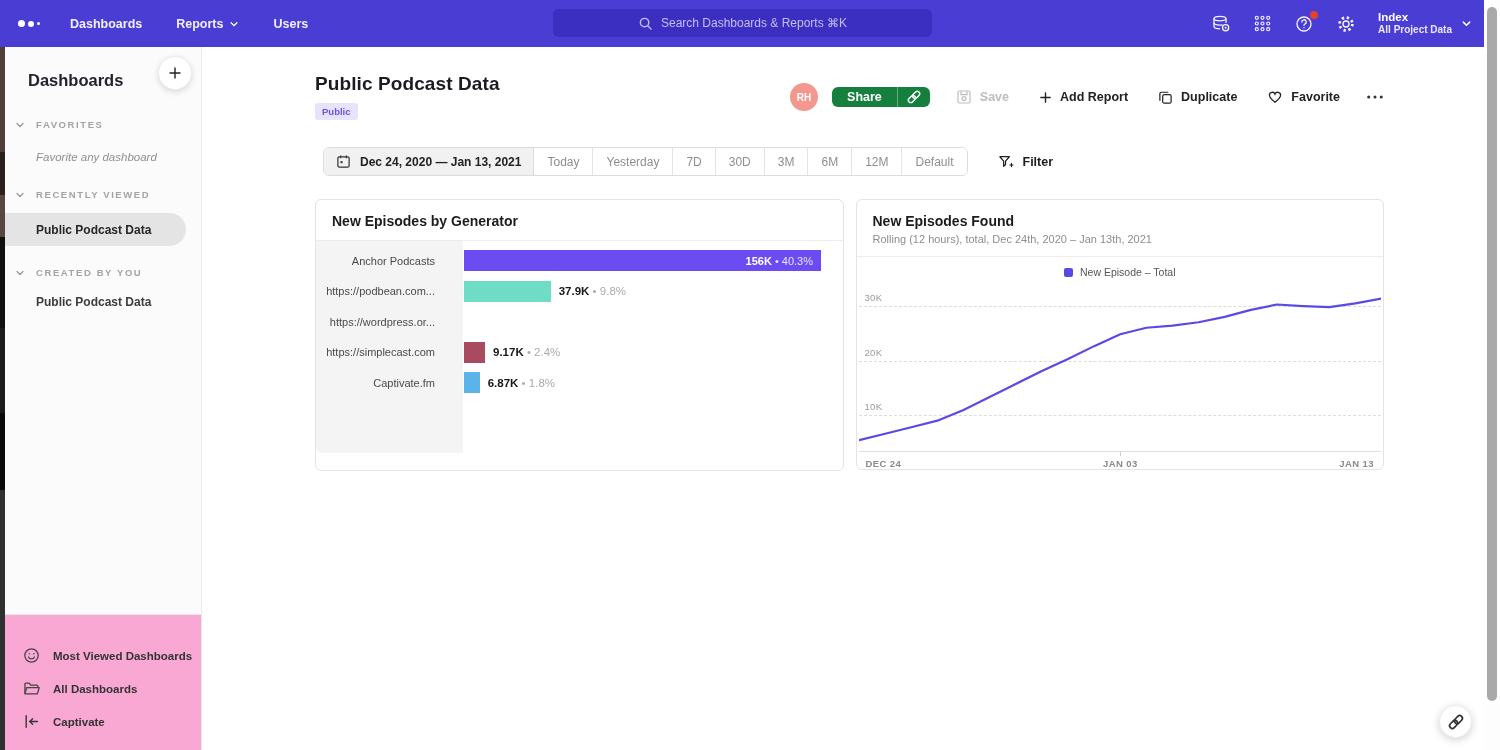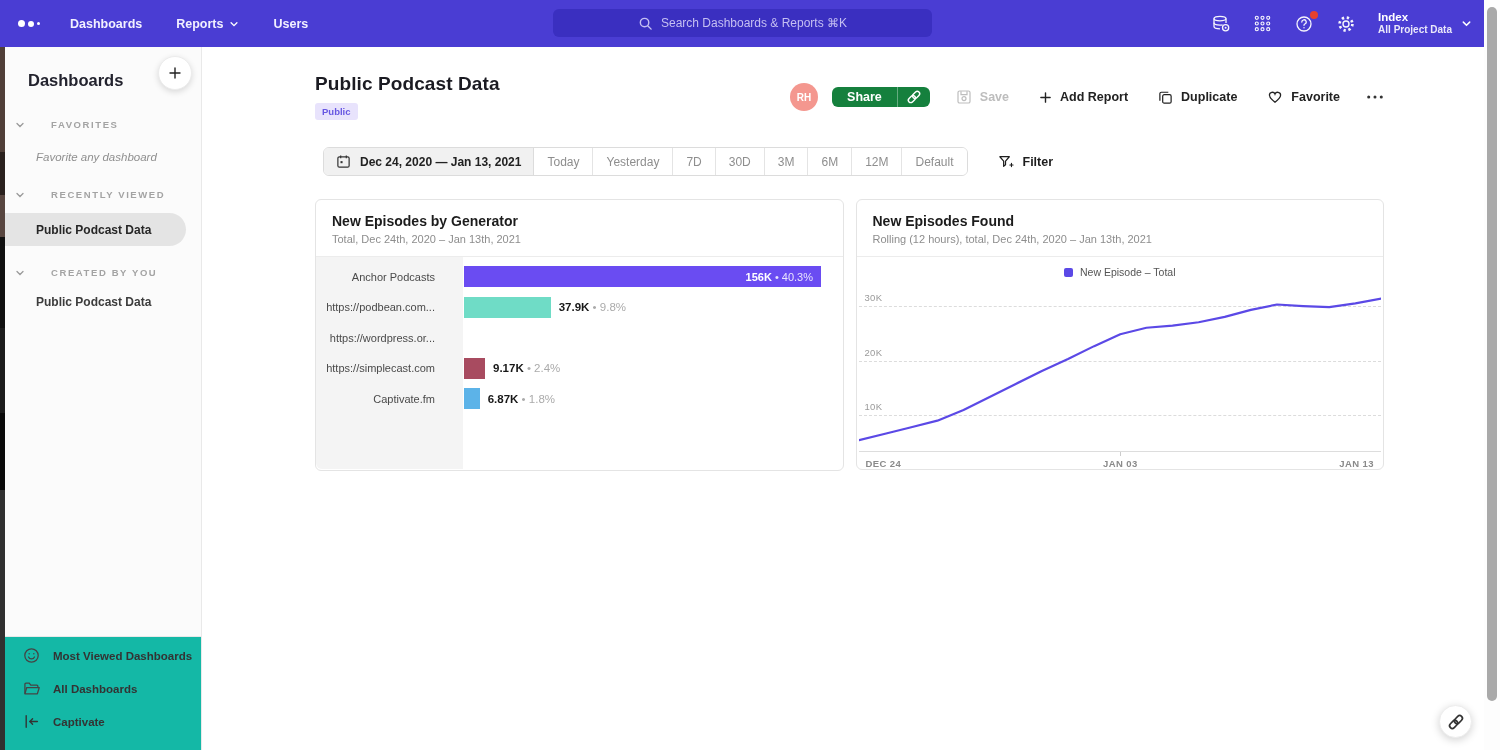--- a/index.html
+++ b/index.html
@@ -32,25 +32,25 @@
     background:linear-gradient(#503f38 0%,#503f38 15%,#2a211e 15%,#2a211e 21%,#584640 21%,#584640 27%,#101010 27%,#101010 40%,#1c1c1c 40%,#1c1c1c 52%,#0a0a0a 52%,#0a0a0a 63%,#303030 63%,#303030 100%); }
 
   
   .sidebar { position:absolute; left:5px; top:47px; width:197px; height:703px; background:#fbfbfb; border-right:1px solid #e9e9e9; }
   .sb-title-row { position:relative; padding:24px 0 0 23px; height:62px; }
   .sb-title { font-size:16.5px; font-weight:700; color:#23232e; }
   .sb-add { position:absolute; top:9px; right:9px; width:34px; height:34px; border-radius:50%; background:#fff; border:1px solid #ececec;
     box-shadow:0 2px 6px rgba(0,0,0,.14); display:flex; align-items:center; justify-content:center; cursor:pointer; }
   .sb-sections { padding-top:10px; }
   .sb-section { margin-bottom:21px; }
-  .sb-sec-head { display:flex; align-items:center; gap:26px; padding-left:10px; font-size:9.5px; font-weight:700; letter-spacing:1.6px; color:#a3a3a3; cursor:pointer; }
+  .sb-sec-head { display:flex; align-items:center; gap:11px; padding-left:10px; font-size:9.5px; font-weight:700; letter-spacing:1.6px; color:#a3a3a3; cursor:pointer; }
   .sb-item { margin-top:13px; font-size:12px; font-weight:600; color:#3c3c3c; padding-left:31px; height:22px; display:flex; align-items:center; cursor:pointer; }
   .sb-item.empty { font-style:italic; font-weight:400; color:#8f8f8f; font-size:11.5px;margin-top:16px; }
   .sb-item.active { background:#e4e4e4; border-radius:0 17px 17px 0; width:181px; height:33px; font-weight:700; color:#262626; }
-  .sb-footer { position:absolute; left:0; right:0; bottom:0; border-top:1px solid #e8e8e8; padding:2px 0 12px; background:#14b8a6; }
+  .sb-footer { position:absolute; left:0; right:0; bottom:0; border-top:1px solid #e8e8e8; padding:24px 0 12px; background:#f9a8d4; }
   .sb-foot-item { display:flex; align-items:center; gap:13px; padding:8px 0 8px 18px; font-size:11.5px; font-weight:700; color:#333; cursor:pointer; }
 
   
   .main { position:absolute; left:203px; top:47px; width:1281px; height:703px; background:#fff; }
   .page { padding:26px 0 0 112px; width:1181px; }
   .header-row { display:flex; justify-content:space-between; align-items:flex-start; width:1069px; }
   .page-title { margin:0; font-size:19px; font-weight:700; color:#1b1b22; letter-spacing:.1px; }
   .badge { display:inline-block; margin-top:8px; background:#e8e3fc; color:#6757e2; font-size:9.5px; font-weight:700; padding:3px 7px; border-radius:3px; }
   .actions { display:flex; align-items:center; margin-top:10px; }
   .avatar { width:28px; height:28px; border-radius:50%; background:#f4978f; color:#fff; font-size:10px; font-weight:700;
@@ -380,21 +380,20 @@
         </span>
         <span>Filter</span>
       </div>
     </div>
 
     <div class="cards">
 
       <section class="card barcard">
         <div class="card-head">
           <div class="card-title">New Episodes by Generator</div>
-          <div class="card-sub">Total, Dec 24th, 2020 – Jan 13th, 2021</div>
         </div>
         <div class="bar-body">
           <div class="bar-labelcol"></div>
           <div class="bar-rows" id="bar-rows">
               <div class="bar-row">
                 <div class="bar-cat">Anchor Podcasts</div>
                 <div class="bar-track">
                   <div class="bar-fill" style="width: 357px; background: rgb(106, 76, 242);">
                     <span class="bar-val-in"><b>156K</b>&nbsp;<span class="pct">• 40.3%</span></span>
                   </div>

